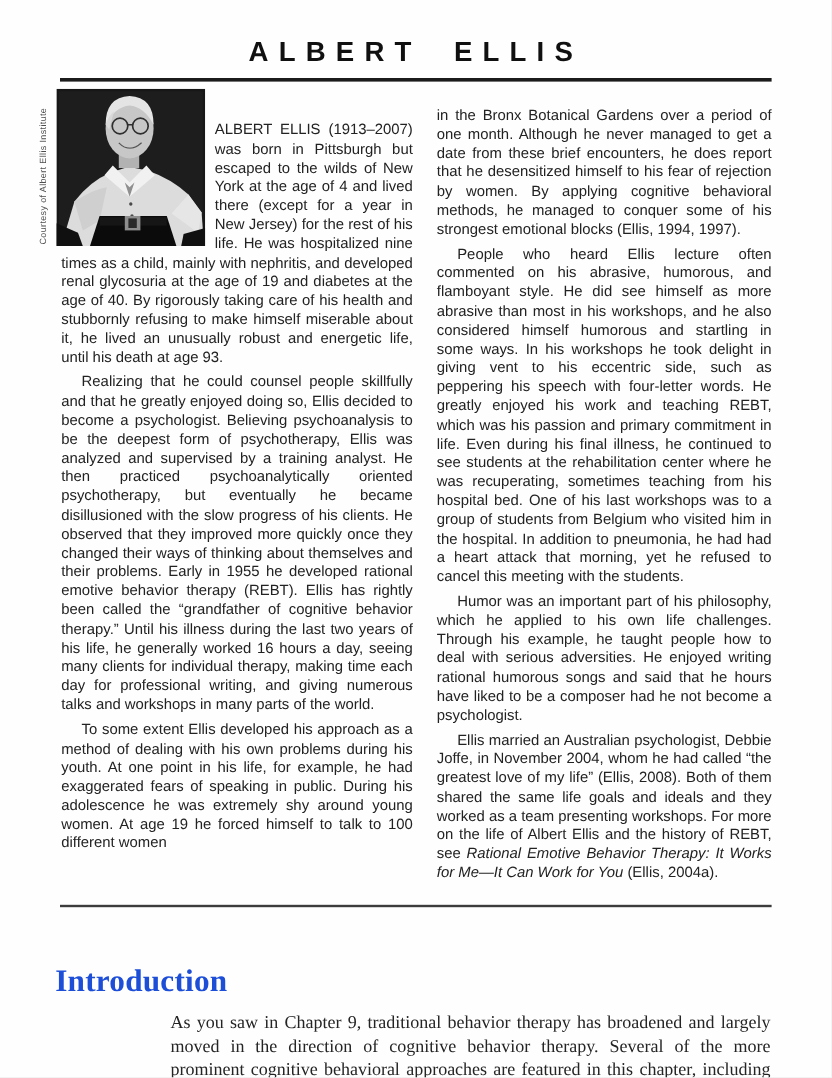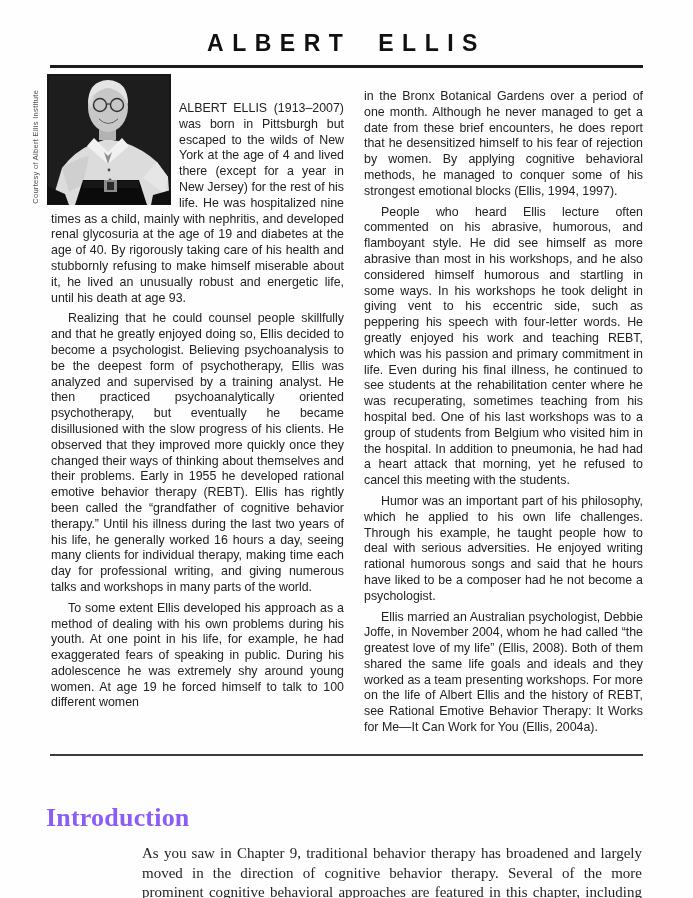--- a/index.html
+++ b/index.html
@@ -72,31 +72,31 @@
     color:#4d4d4d;
   }
   .intro{
     margin:47px 46px 0 46px;
     font-family:"Liberation Serif",serif;
   }
   .intro h2{
     margin:0 0 11px 0;
     font-size:26px;
     font-weight:bold;
-    color:#8b5cf6;
+    color:#1d4ed8;
     letter-spacing:.2px;
   }
   .intro p{
     margin:0 5px 0 96px;
     font-size:15px;
     line-height:19.8px;
     text-align:justify;
     color:#242424;
   }
-  .italic{}
+  .italic{font-style:italic;}
 </style>
 </head>
 <body>
 
 <div class="page">
 
   <h1 class="title">ALBERT ELLIS</h1>
   <div class="rule-top"></div>
 
   <div class="bio">

